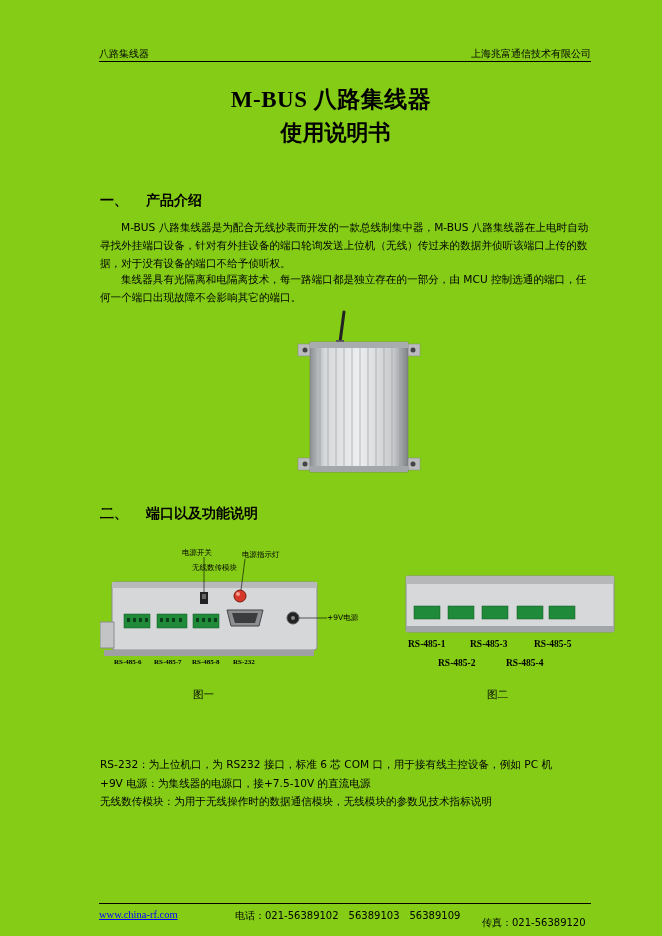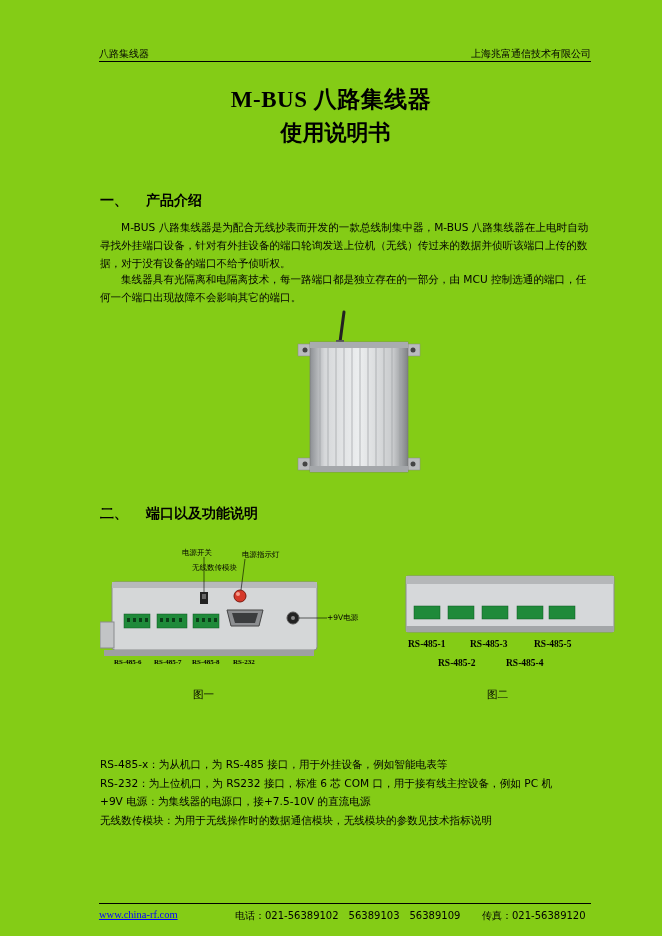--- a/index.html
+++ b/index.html
@@ -24,21 +24,21 @@
 
     .fig1 { position:absolute; left:100px; top:546px; width:264px; height:125px; }
     .fig2 { position:absolute; left:404px; top:574px; width:212px; height:100px; }
     .cap { position:absolute; font-family:"DejaVu Sans","Liberation Sans",sans-serif; font-size:10.6px; }
 
     .desc { position:absolute; left:100px; width:500px; font-family:"DejaVu Sans","Liberation Sans",sans-serif; font-size:10.6px; line-height:18.5px; }
 
     .footer { position:absolute; left:99px; top:903px; width:492px; border-top:1px solid #000; font-size:10px; font-family:"DejaVu Sans","Liberation Sans",sans-serif; }
     .footer a { position:absolute; left:0; top:5px; color:#00f; text-decoration:underline; font-family:"Liberation Serif",serif; font-size:10.5px; }
     .footer .tel { position:absolute; left:136px; top:5px; }
-    .footer .fax { position:absolute; left:383px; top:5px; }
+    .footer .fax { position:absolute; left:383px; top:12px; }
     .lbl { font-family:"Liberation Serif",serif; font-weight:bold; font-size:7px; fill:#000; }
     .lbl2 { font-family:"Liberation Serif",serif; font-weight:bold; font-size:9.5px; fill:#000; }
     .clbl { font-family:"DejaVu Sans",sans-serif; font-size:7.5px; fill:#000; }
   </style>
 </head>
 <body>
 
 <div class="page">
 
   <div class="header">
@@ -174,21 +174,20 @@
       <text class="lbl2" x="4" y="73">RS-485-1</text>
       <text class="lbl2" x="66" y="73">RS-485-3</text>
       <text class="lbl2" x="130" y="73">RS-485-5</text>
       <text class="lbl2" x="34" y="92">RS-485-2</text>
       <text class="lbl2" x="102" y="92">RS-485-4</text>
     </svg>
   </div>
   <div class="cap" style="left:461px; top:688px;margin-left:26px;">图二</div>
 
   <div class="desc" style="top:755px;">
-    <div>RS-485-x：为从机口，为 RS-485 接口，用于外挂设备，例如智能电表等</div>
     <div>RS-232：为上位机口，为 RS232 接口，标准 6 芯 COM 口，用于接有线主控设备，例如 PC 机</div>
     <div>+9V 电源：为集线器的电源口，接+7.5-10V 的直流电源</div>
     <div>无线数传模块：为用于无线操作时的数据通信模块，无线模块的参数见技术指标说明</div>
   </div>
 
   <div class="footer">
     <a>www.china-rf.com</a>
     <span class="tel">电话：021-56389102　56389103　56389109</span>
     <span class="fax">传真：021-56389120</span>
   </div>

